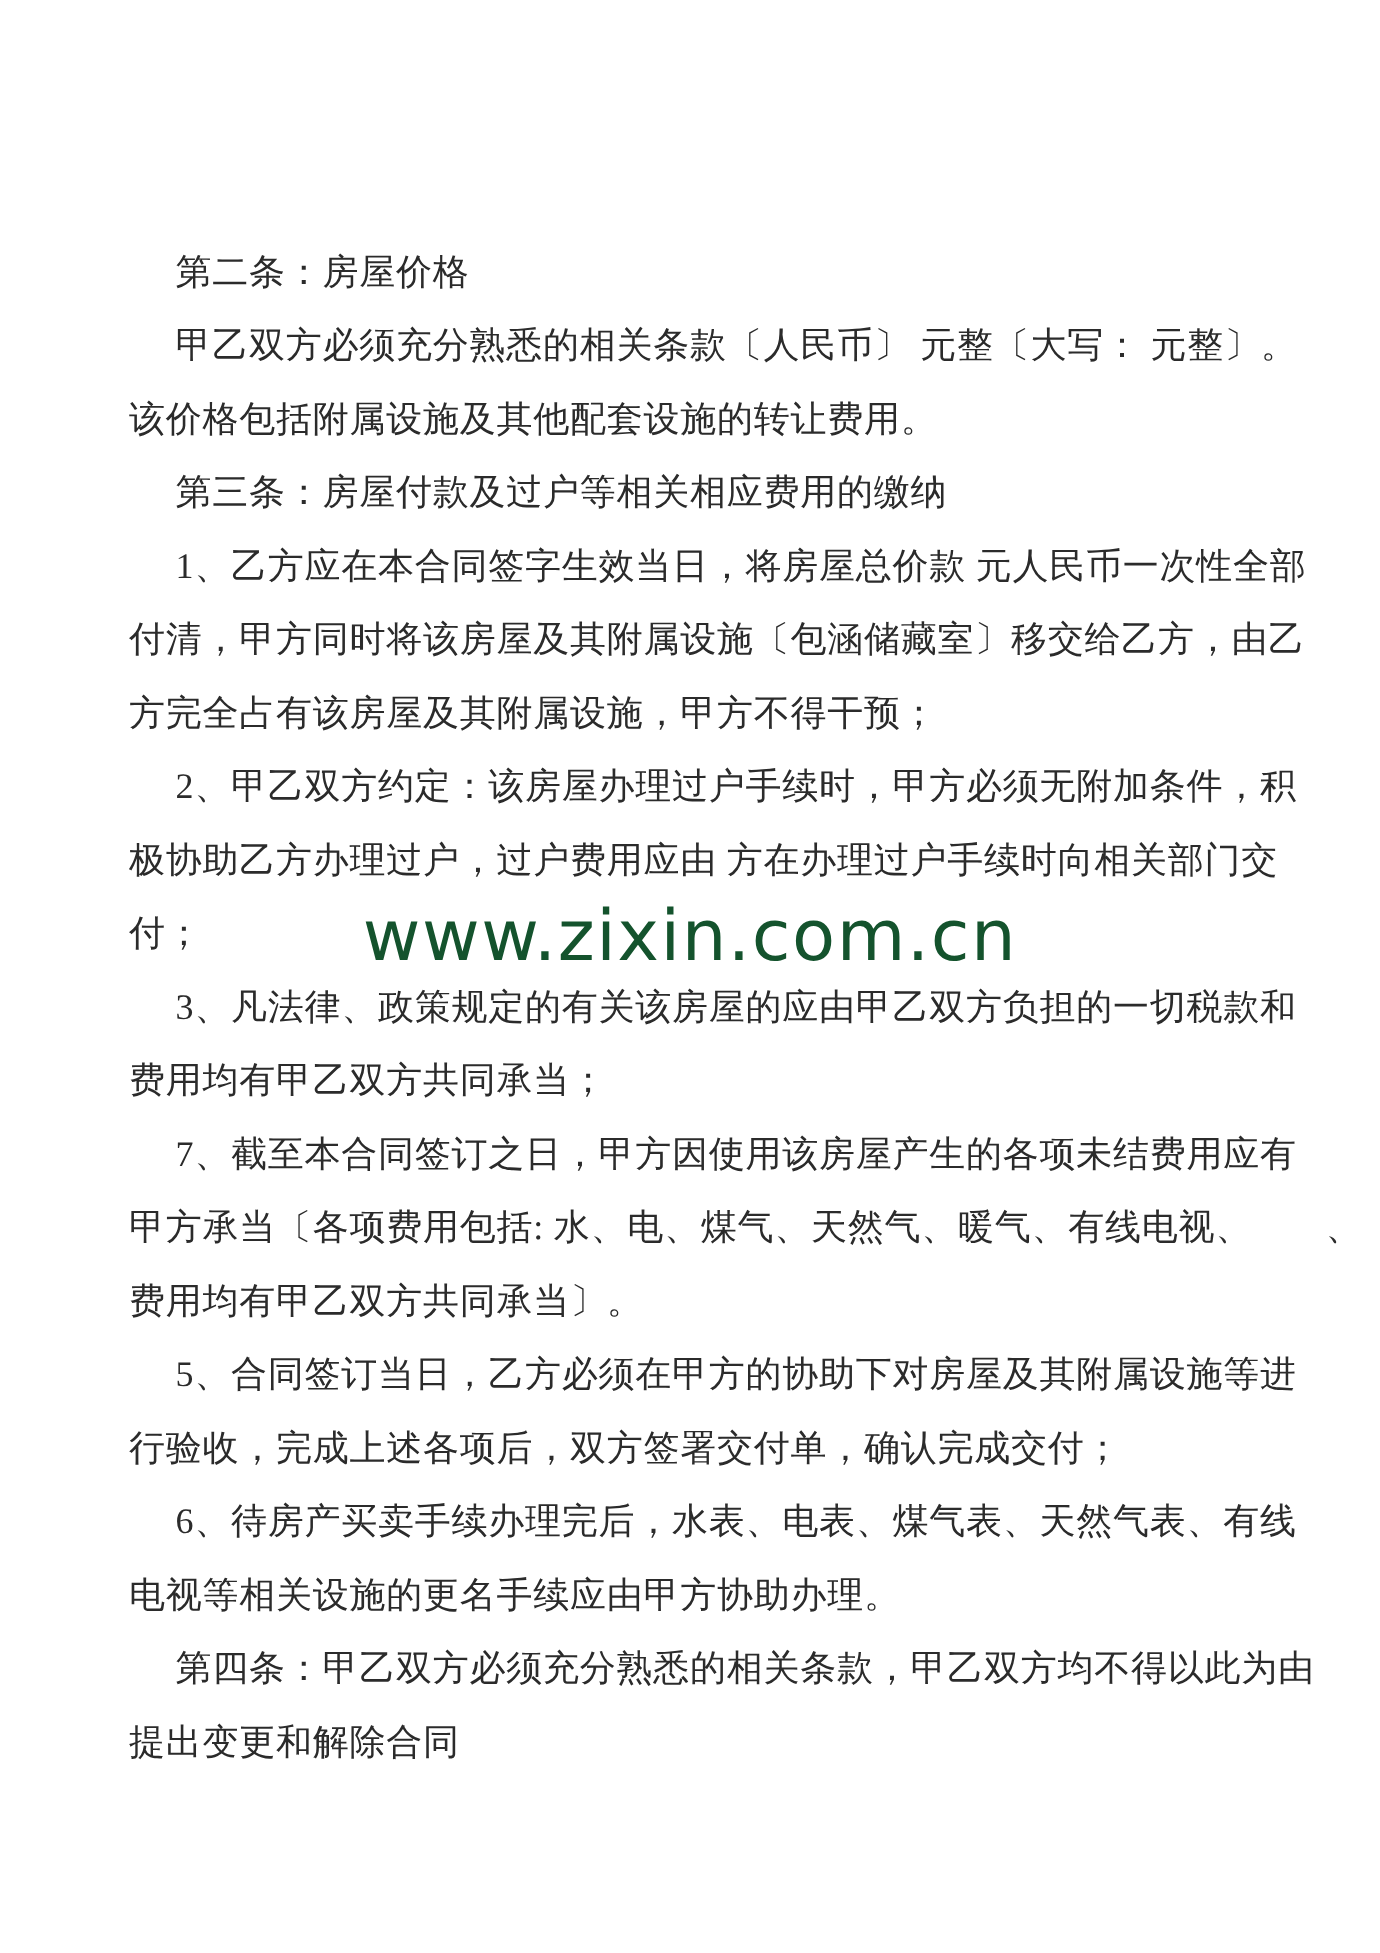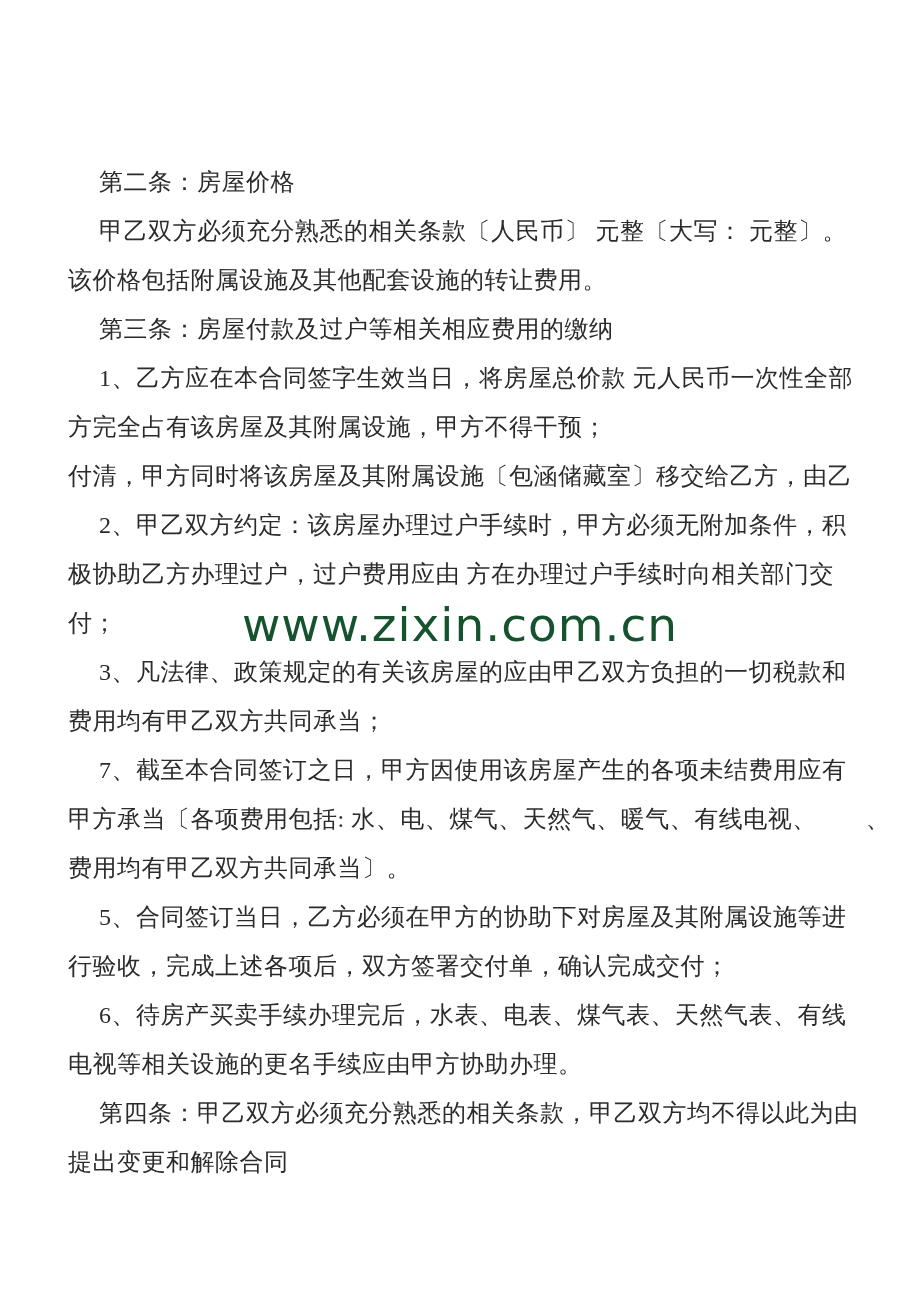--- a/index.html
+++ b/index.html
@@ -11,21 +11,21 @@
     position: relative;
     width: 920px;
     height: 1302px;
     background: #ffffff;
     overflow: hidden;
     font-family: "Liberation Serif", "DejaVu Serif", serif;
   }
   .doc {
     position: absolute;
     top: 158px;
-    left: 68px;
+    left: 86px;
     right: 58px;
   }
   .line {
     height: 49px;
     line-height: 49px;
     font-size: 24px;
     letter-spacing: 0.5px;
     color: #2b2b2b;
     white-space: pre;
     font-weight: 400;
@@ -52,22 +52,22 @@
 <body>
 
 <div class="page">
   <div class="watermark">www.zixin.com.cn</div>
   <div class="doc" id="doc">
       <div class="line indent">第二条：房屋价格</div>
       <div class="line indent">甲乙双方必须充分熟悉的相关条款〔人民币〕 元整〔大写： 元整〕。</div>
       <div class="line">该价格包括附属设施及其他配套设施的转让费用。</div>
       <div class="line indent">第三条：房屋付款及过户等相关相应费用的缴纳</div>
       <div class="line indent">1、乙方应在本合同签字生效当日，将房屋总价款 元人民币一次性全部</div>
+      <div class="line">付清，甲方同时将该房屋及其附属设施〔包涵储藏室〕移交给乙方，由乙</div>
       <div class="line">方完全占有该房屋及其附属设施，甲方不得干预；</div>
-      <div class="line">付清，甲方同时将该房屋及其附属设施〔包涵储藏室〕移交给乙方，由乙</div>
       <div class="line indent">2、甲乙双方约定：该房屋办理过户手续时，甲方必须无附加条件，积</div>
       <div class="line">极协助乙方办理过户，过户费用应由 方在办理过户手续时向相关部门交</div>
       <div class="line">付；</div>
       <div class="line indent">3、凡法律、政策规定的有关该房屋的应由甲乙双方负担的一切税款和</div>
       <div class="line">费用均有甲乙双方共同承当；</div>
       <div class="line indent">7、截至本合同签订之日，甲方因使用该房屋产生的各项未结费用应有</div>
       <div class="line">甲方承当〔各项费用包括: 水、电、煤气、天然气、暖气、有线电视、　　、</div>
       <div class="line">费用均有甲乙双方共同承当〕。</div>
       <div class="line indent">5、合同签订当日，乙方必须在甲方的协助下对房屋及其附属设施等进</div>
       <div class="line">行验收，完成上述各项后，双方签署交付单，确认完成交付；</div>

